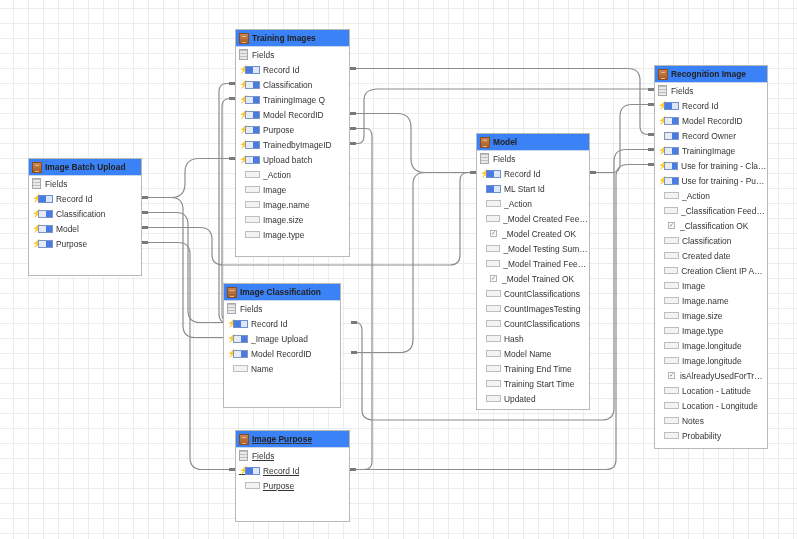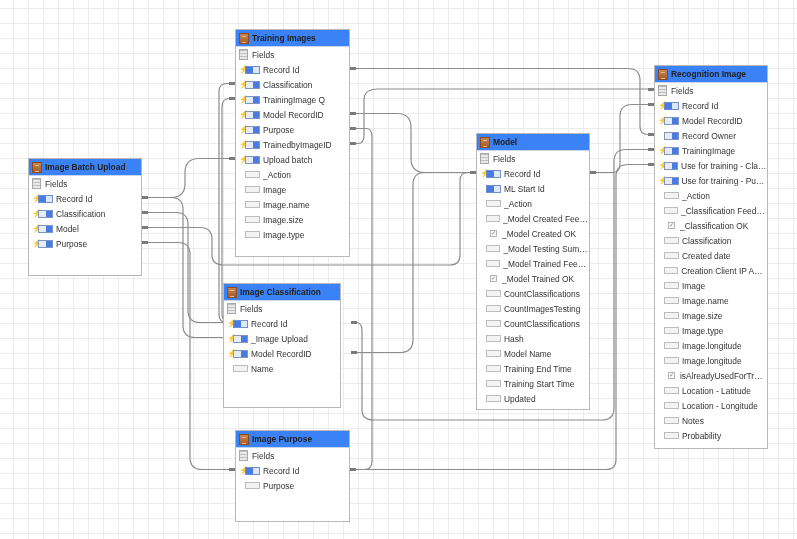--- a/index.html
+++ b/index.html
@@ -226,21 +226,21 @@
       <div class="row">
         <span class="key-icon">⚡</span>
         <span class="ref-icon"></span>
         <span class="lbl">Model RecordID</span>
       </div>
       <div class="row">
         <span class="plain-icon"></span>
         <span class="lbl">Name</span>
       </div>
     </div>
-    <div class="entity" style="left: 235px; top: 430px; width: 115px; height: 92px;">
+    <div class="entity" style="left: 235px; top: 430px; width: 115px; height: 92px; text-decoration: underline;">
       <div class="hdr">
         <span class="tbl-icon"></span>
         <span class="lbl">Image Purpose</span>
       </div>
       <div class="row">
         <span class="fields-icon"></span>
         <span class="lbl">Fields</span>
       </div>
       <div class="row">
         <span class="key-icon">⚡</span>

